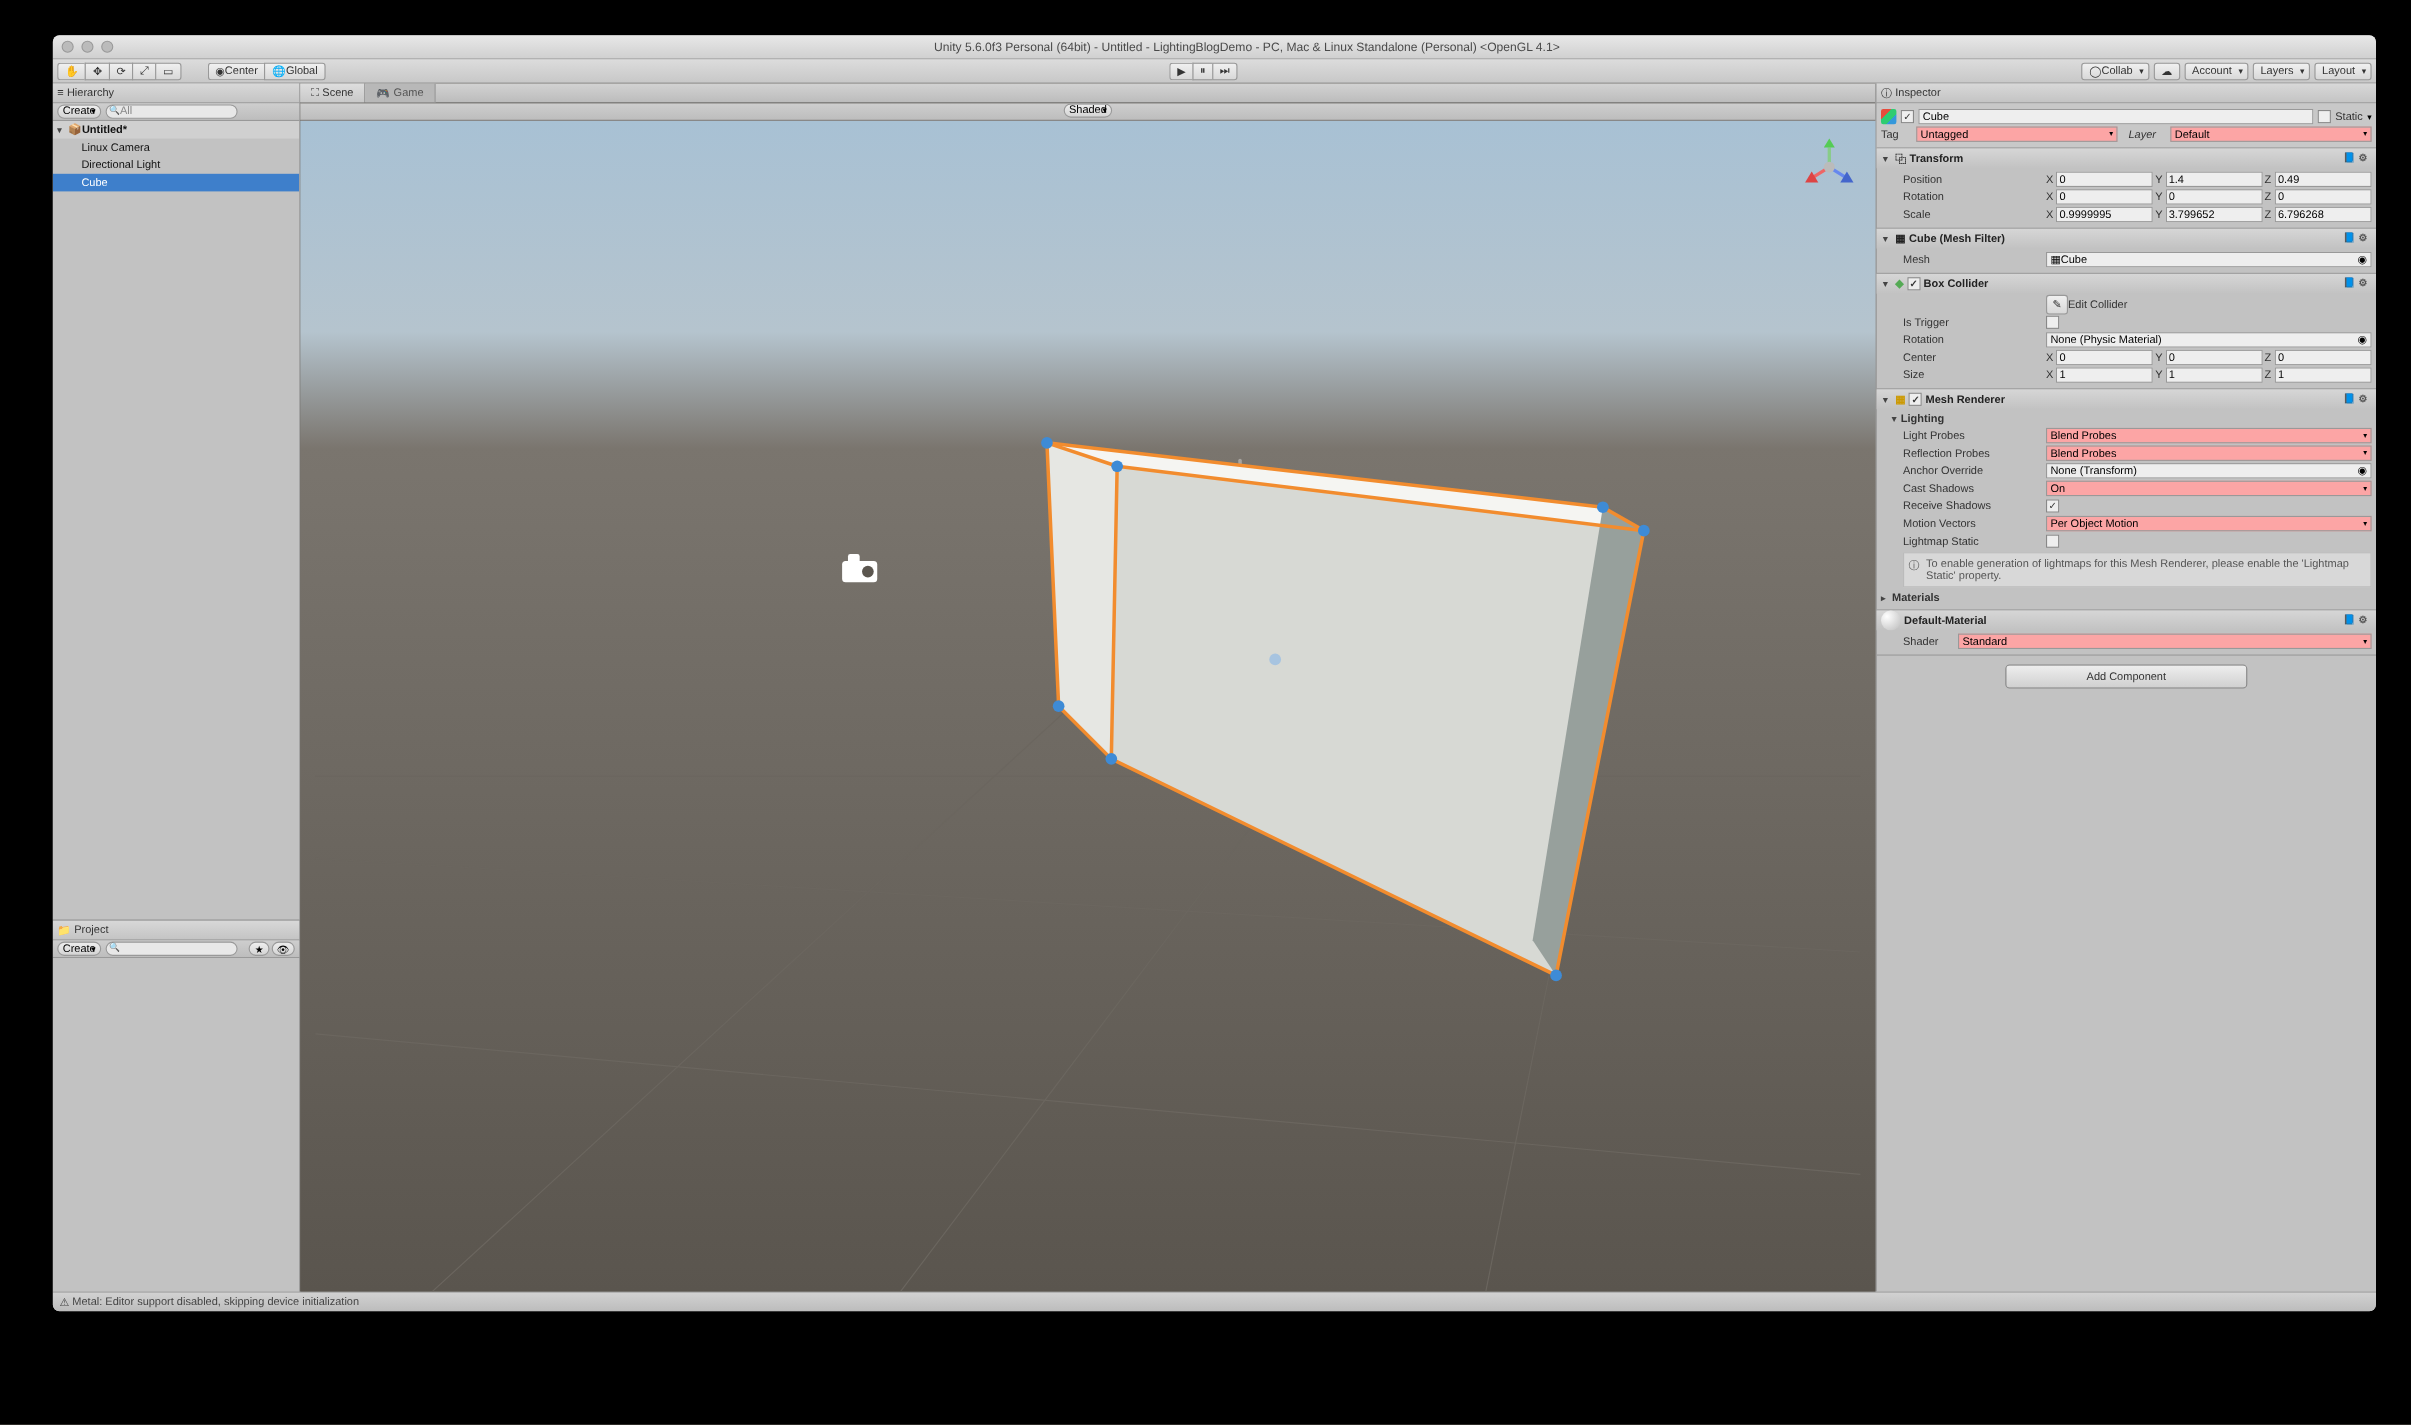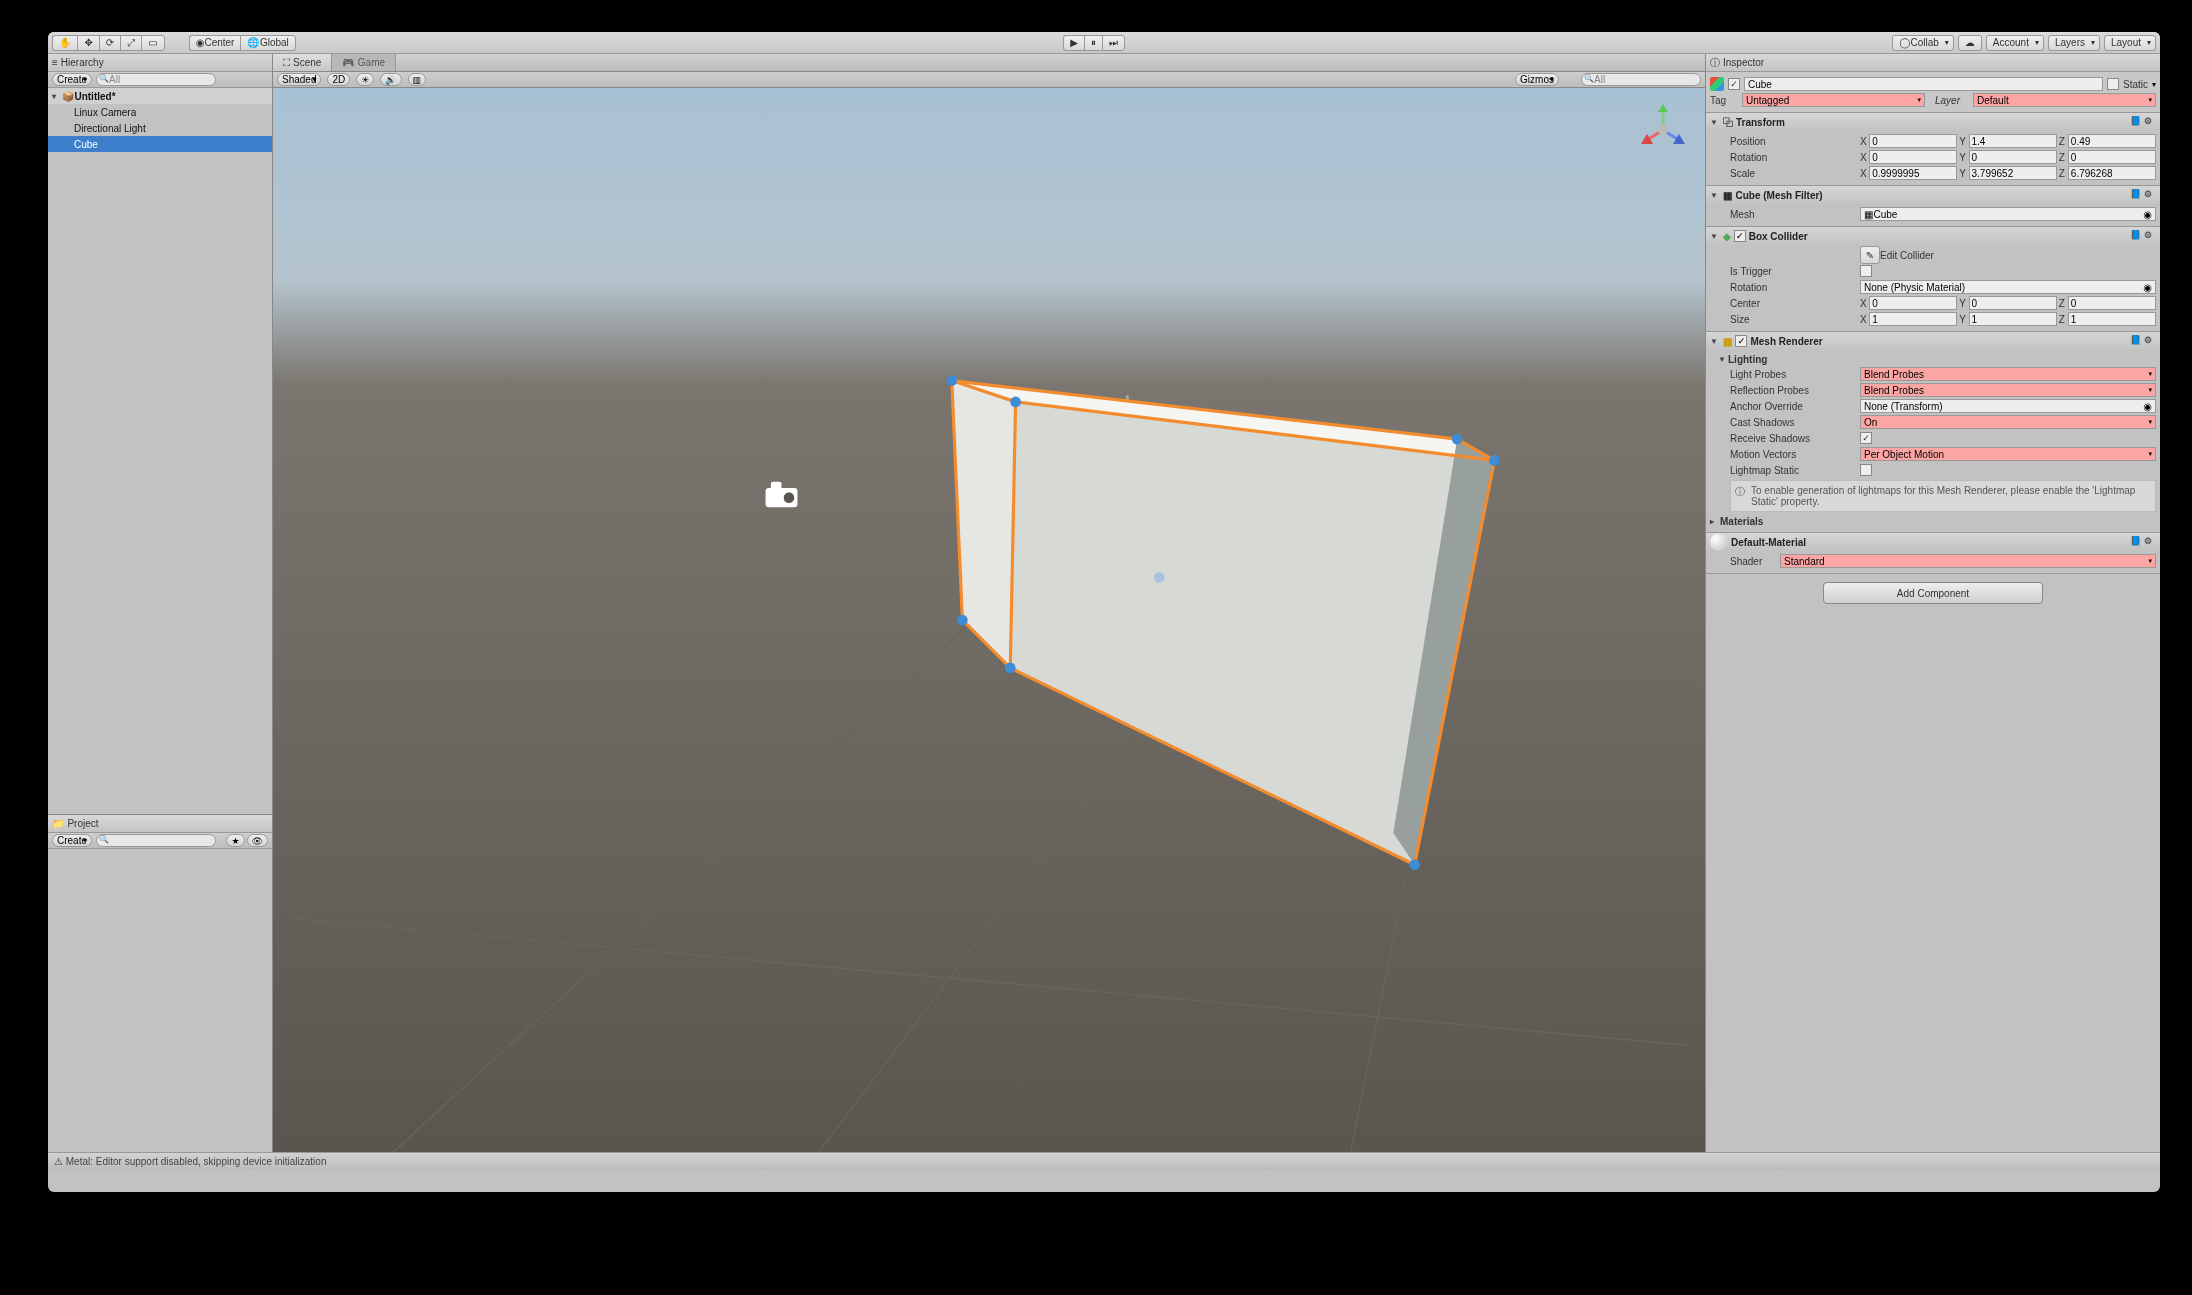--- a/index.html
+++ b/index.html
@@ -35,21 +35,21 @@
 .fold { width:10px; font-size:8px; color:#444; }
 .hrow.sel { background:#3e7fcb; color:#fff; }
 .hrow .indent { width:22px; }
 
 .project { flex:1; display:flex; flex-direction:column; border-top:1px solid #888; }
 
 .centercol { flex:1; display:flex; flex-direction:column; background:#5b564f; }
 .tabs { height:18px; background:linear-gradient(#d2d2d2,#bcbcbc); display:flex; border-bottom:1px solid #888; }
 .tab { padding:2px 10px; background:linear-gradient(#dedede,#c8c8c8); border-right:1px solid #999; display:flex; align-items:center; gap:3px; color:#333; }
 .tab.inactive { background:#b8b8b8; color:#555; }
-.scenebar { height:16px; background:linear-gradient(#cecece,#bdbdbd); border-bottom:1px solid #888; display:flex; align-items:center; padding:0 4px; gap:6px; }
+.scenebar { height:16px; background:linear-gradient(#cecece,#bdbdbd); border-bottom:1px solid #888; display:flex; align-items:center; padding:0 4px; gap:6px;flex-direction:column; }
 .scenebar .right { margin-left:auto; display:flex; gap:22px; }
 .viewport { flex:1; position:relative; background:linear-gradient(#a8c1d4 0%,#b5c4ce 18%,#7a756e 28%,#5a554e 100%); overflow:hidden; }
 .viewport svg { width:100%; height:100%; }
 
 .rightcol { width:455px; background:#c2c2c2; border-left:1px solid #888; display:flex; flex-direction:column; }
 .insphdr { height:18px; }
 .objhdr { padding:4px; border-bottom:1px solid #999; background:#c8c8c8; }
 .objhdr .row { display:flex; align-items:center; gap:4px; height:16px; }
 .check { width:12px; height:12px; border:1px solid #888; background:#eee; display:flex; align-items:center; justify-content:center; }
 .check.on:after { content:"✓"; font-size:9px; color:#333; }
@@ -77,20 +77,28 @@
 
 .status { height:18px; background:linear-gradient(#d2d2d2,#bcbcbc); border-top:1px solid #999; display:flex; align-items:center; padding:0 6px; color:#444; font-size:10px; }
 
 .colorcube { width:14px; height:14px; background:linear-gradient(135deg,#e74c3c 0 33%,#2ecc71 33% 66%,#3498db 66% 100%); border-radius:2px; }
 .gizmo3d { position:absolute; top:12px; right:12px; width:60px; height:60px; }
 </style>
 </head>
 <body>
 
 <div class="window">
+  <div class="titlebar">
+    <div class="traffic">
+      <span></span>
+      <span></span>
+      <span></span>
+    </div>
+    <div class="ttl">Unity 5.6.0f3 Personal (64bit) - Untitled - LightingBlogDemo - PC, Mac &amp; Linux Standalone (Personal) &lt;OpenGL 4.1&gt;</div>
+  </div>
 
   <div class="toolbar">
     <div class="btngrp">
       <div class="btn">✋</div>
       <div class="btn">✥</div>
       <div class="btn">⟳</div>
       <div class="btn">⤢</div>
       <div class="btn">▭</div>
     </div>
     <div class="btngrp" style="margin-left:20px;">

